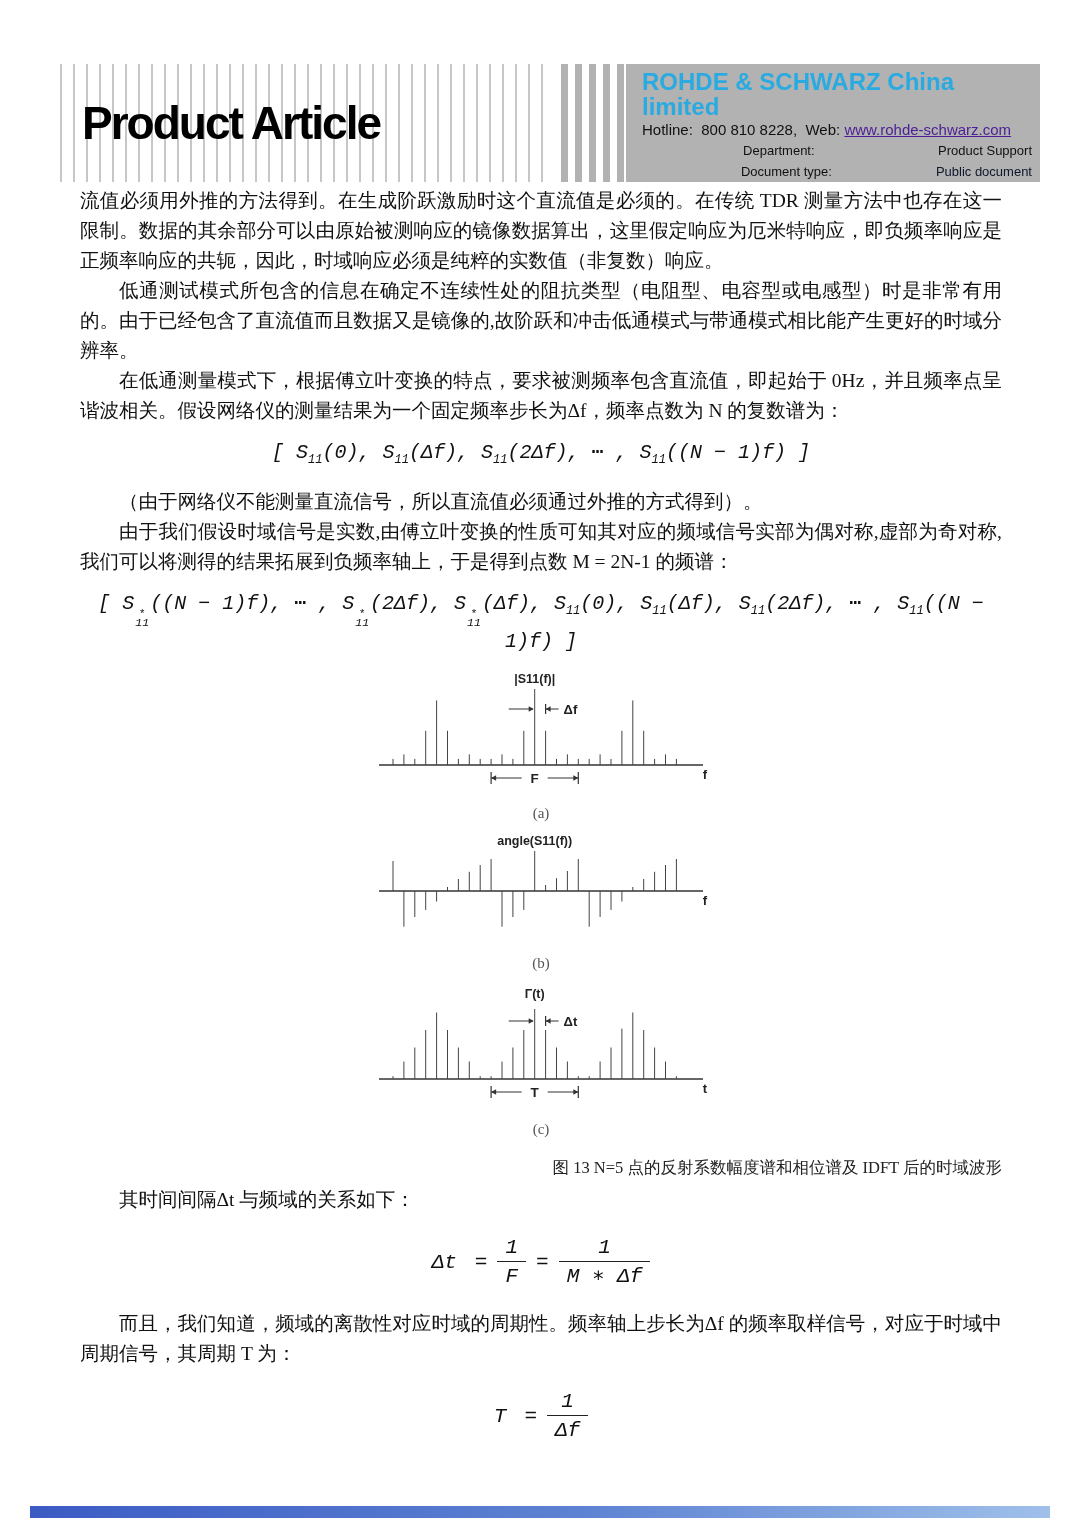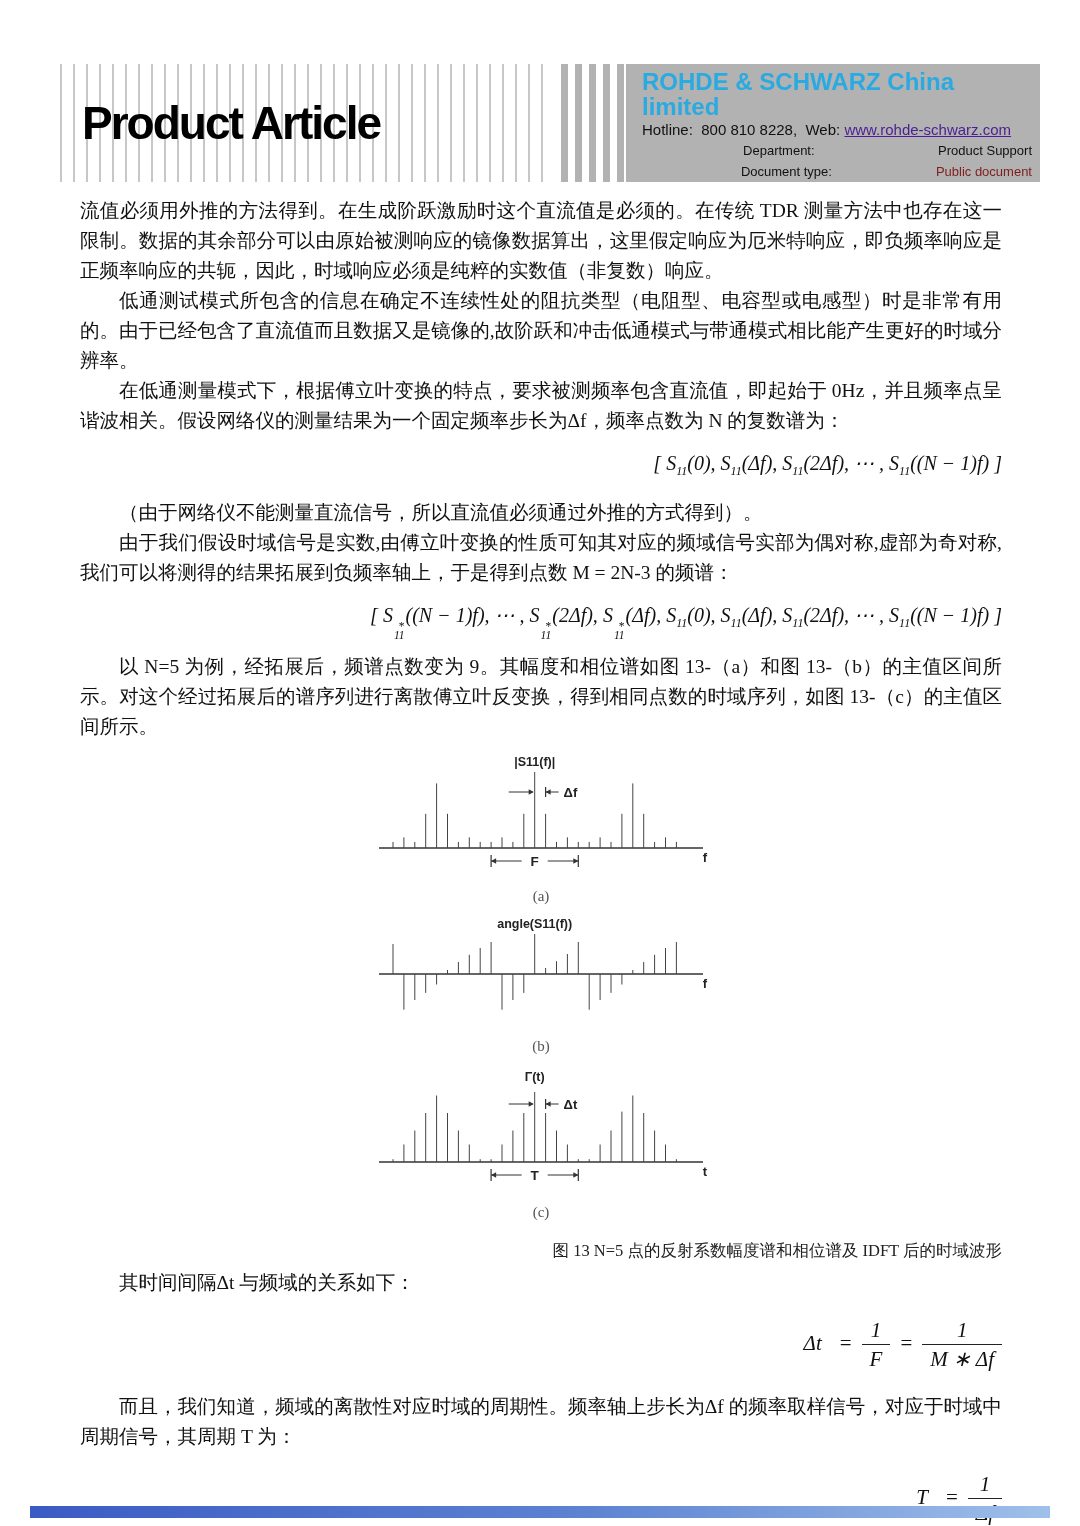--- a/index.html
+++ b/index.html
@@ -13,29 +13,29 @@
         background:repeating-linear-gradient(90deg,#c7c7c7 0 2px,transparent 2px 13px);}
   .logo-text{position:relative;font-family:"Liberation Sans","DejaVu Sans",sans-serif;font-weight:bold;
         font-size:46px;letter-spacing:-2px;color:#000;padding-left:22px;white-space:nowrap;}
   .bars-strip{width:72px;flex-shrink:0;background:repeating-linear-gradient(90deg,#ffffff 0 7px,#B2B2B2 7px 14px);}
   .company-info{flex:1;padding:5px 8px 4px 16px;font-family:"Liberation Sans","DejaVu Sans",sans-serif;}
   .ci-title{color:#29ABE2;font-weight:bold;font-size:24px;line-height:25px;}
   .ci-hotline{font-size:15px;line-height:21px;white-space:pre;}
   .ci-link{color:#4c1d95;text-decoration:underline;cursor:pointer;}
   .ci-row{display:flex;font-size:13px;line-height:21px;white-space:pre;justify-content:flex-end;}
   .ci-l{width:195px;flex-shrink:0;}
-  .magenta{color:#7f1d1d;}
-
-  
-  main{margin:14px 78px 0 80px;font-size:19.5px;line-height:30px;text-align:justify;}
+  .magenta{color:#0f172a;}
+
+  
+  main{margin:4px 78px 0 80px;font-size:19.5px;line-height:30px;text-align:justify;}
   .body-p{margin:0;}
   .indent{text-indent:2em;}
 
   
-  .formula{text-align:right;font-family:Liberation Serif, serif;font-style:italic;
+  .formula{text-align:center;font-family:Liberation Mono, monospace;font-style:italic;
         font-size:20px;margin:12px 0;color:#111;text-indent:0;}
   .formula sub{font-size:12px;}
   .stack{display:inline-flex;flex-direction:column;line-height:9px;font-size:11.5px;
         vertical-align:-8px;margin:0 1px;}
   .st-sup{font-style:normal;}
   .frac-f{font-size:21px;margin:22px 0;}
   .f-lhs{margin-right:8px;}
   .f-eq{margin:0 10px;font-style:normal;}
   .ffrac{display:inline-flex;flex-direction:column;align-items:center;vertical-align:middle;}
   .ffrac .num{padding:0 8px 3px;line-height:1;}
@@ -78,34 +78,33 @@
   </header>
 
   <main>
     <p class="body-p">流值必须用外推的方法得到。在生成阶跃激励时这个直流值是必须的。在传统 TDR 测量方法中也存在这一限制。数据的其余部分可以由原始被测响应的镜像数据算出，这里假定响应为厄米特响应，即负频率响应是正频率响应的共轭，因此，时域响应必须是纯粹的实数值（非复数）响应。</p>
     <p class="body-p indent">低通测试模式所包含的信息在确定不连续性处的阻抗类型（电阻型、电容型或电感型）时是非常有用的。由于已经包含了直流值而且数据又是镜像的,故阶跃和冲击低通模式与带通模式相比能产生更好的时域分辨率。</p>
     <p class="body-p indent">在低通测量模式下，根据傅立叶变换的特点，要求被测频率包含直流值，即起始于 0Hz，并且频率点呈谐波相关。假设网络仪的测量结果为一个固定频率步长为Δf，频率点数为 N 的复数谱为：</p>
 
     <div class="formula"><span>[ </span><span>S</span><sub>11</sub><span>(0), </span><span>S</span><sub>11</sub><span>(Δf), </span><span>S</span><sub>11</sub><span>(2Δf), ⋯ , </span><span>S</span><sub>11</sub><span>((N − 1)f) ]</span></div>
 
     <p class="body-p indent">（由于网络仪不能测量直流信号，所以直流值必须通过外推的方式得到）。</p>
-    <p class="body-p indent">由于我们假设时域信号是实数,由傅立叶变换的性质可知其对应的频域信号实部为偶对称,虚部为奇对称,我们可以将测得的结果拓展到负频率轴上，于是得到点数 M = 2N-3 的频谱：</p>
+    <p class="body-p indent">由于我们假设时域信号是实数,由傅立叶变换的性质可知其对应的频域信号实部为偶对称,虚部为奇对称,我们可以将测得的结果拓展到负频率轴上，于是得到点数 M = 2N-1 的频谱：</p>
 
     <div class="formula"><span>[ </span><span>S</span><span class="stack">
           <span class="st-sup">*</span>
           <span>11</span>
         </span><span>((N − 1)f), ⋯ , </span><span>S</span><span class="stack">
           <span class="st-sup">*</span>
           <span>11</span>
         </span><span>(2Δf), </span><span>S</span><span class="stack">
           <span class="st-sup">*</span>
           <span>11</span>
         </span><span>(Δf), </span><span>S</span><sub>11</sub><span>(0), </span><span>S</span><sub>11</sub><span>(Δf), </span><span>S</span><sub>11</sub><span>(2Δf), ⋯ , </span><span>S</span><sub>11</sub><span>((N − 1)f) ]</span></div>
 
-    <p class="body-p indent">以 N=5 为例，经拓展后，频谱点数变为 9。其幅度和相位谱如图 13-（a）和图 13-（b）的主值区间所示。对这个经过拓展后的谱序列进行离散傅立叶反变换，得到相同点数的时域序列，如图 13-（c）的主值区间所示。</p>
 
     <figure class="figure" style="margin-left:0;margin-right:0;">
       <svg class="stemplot" width="340" height="128" viewBox="0 0 340 128">
           <line x1="8" y1="96" x2="332" y2="96" stroke="#333" stroke-width="1.4"></line>
           <text x="334" y="110" font-size="13" font-weight="bold" text-anchor="middle" fill="#222" font-family="Liberation Sans, DejaVu Sans, sans-serif">f</text>
           <line x1="22" y1="96" x2="22" y2="89.92" stroke="#444" stroke-width="1"></line>
           <line x1="32.9" y1="96" x2="32.9" y2="85.36" stroke="#444" stroke-width="1"></line>
           <line x1="43.8" y1="96" x2="43.8" y2="89.92" stroke="#444" stroke-width="1"></line>
           <line x1="54.7" y1="96" x2="54.7" y2="61.8" stroke="#444" stroke-width="1"></line>
           <line x1="65.6" y1="96" x2="65.6" y2="31.400000000000006" stroke="#444" stroke-width="1"></line>

